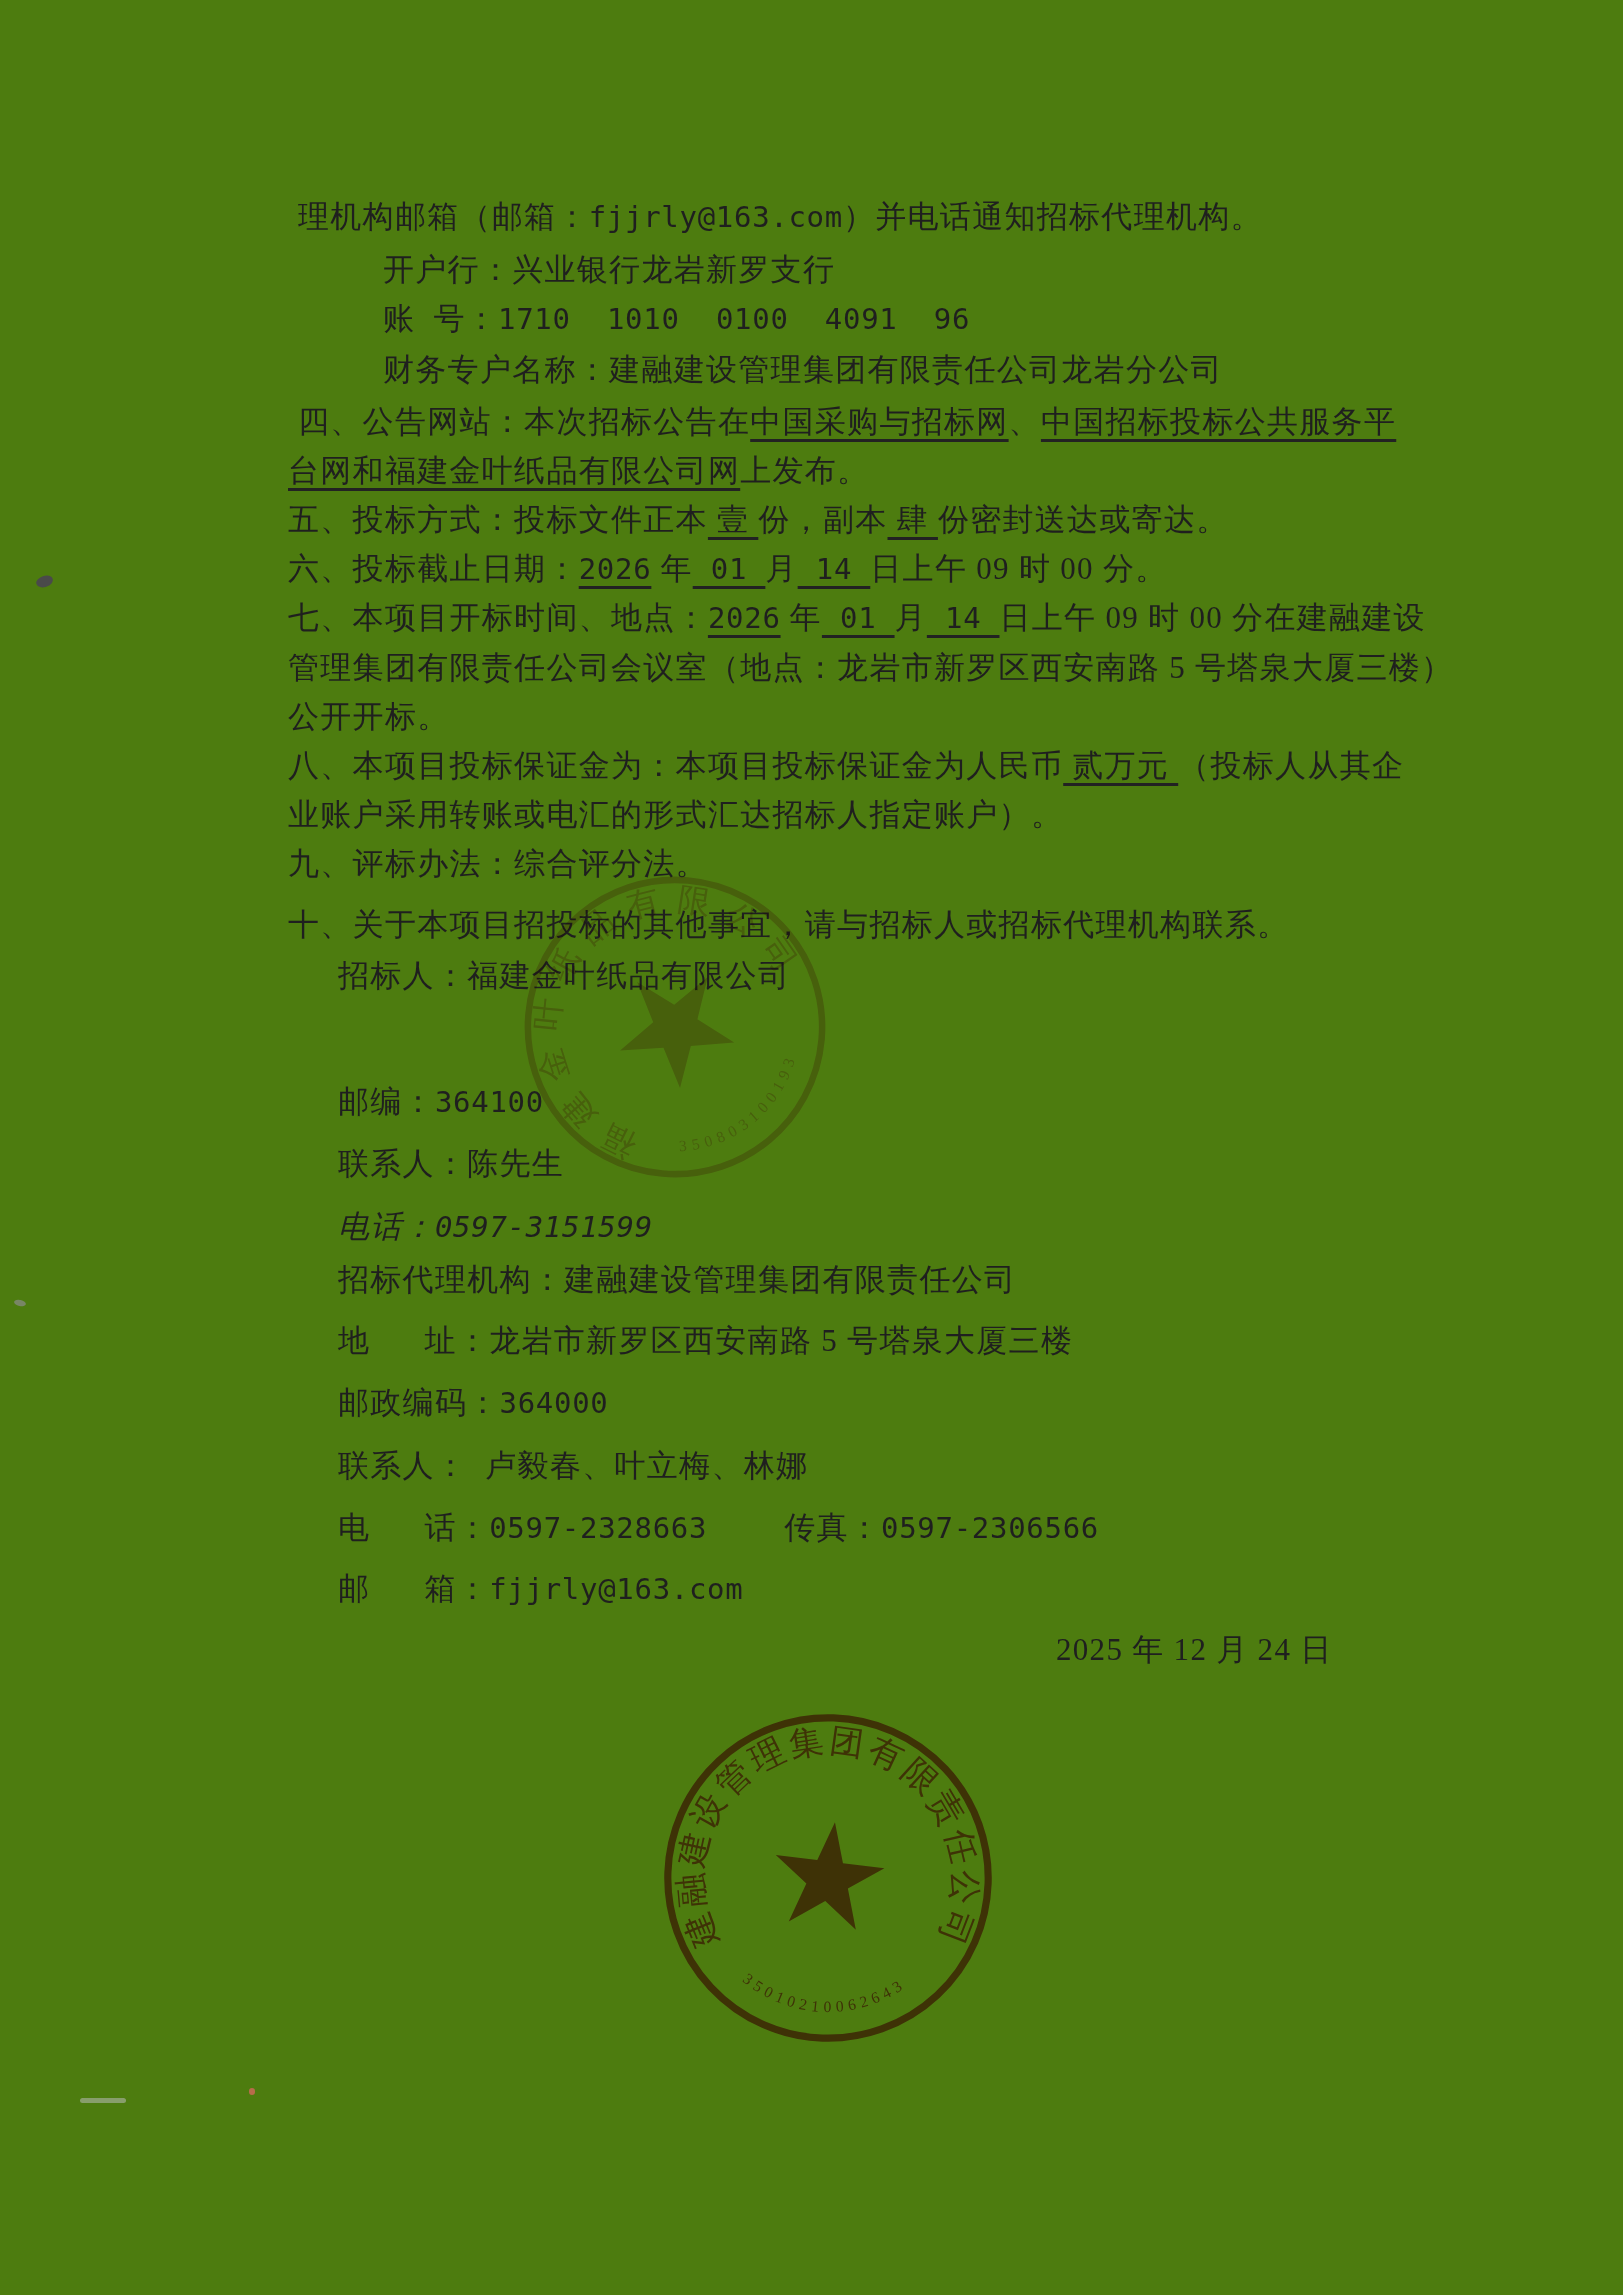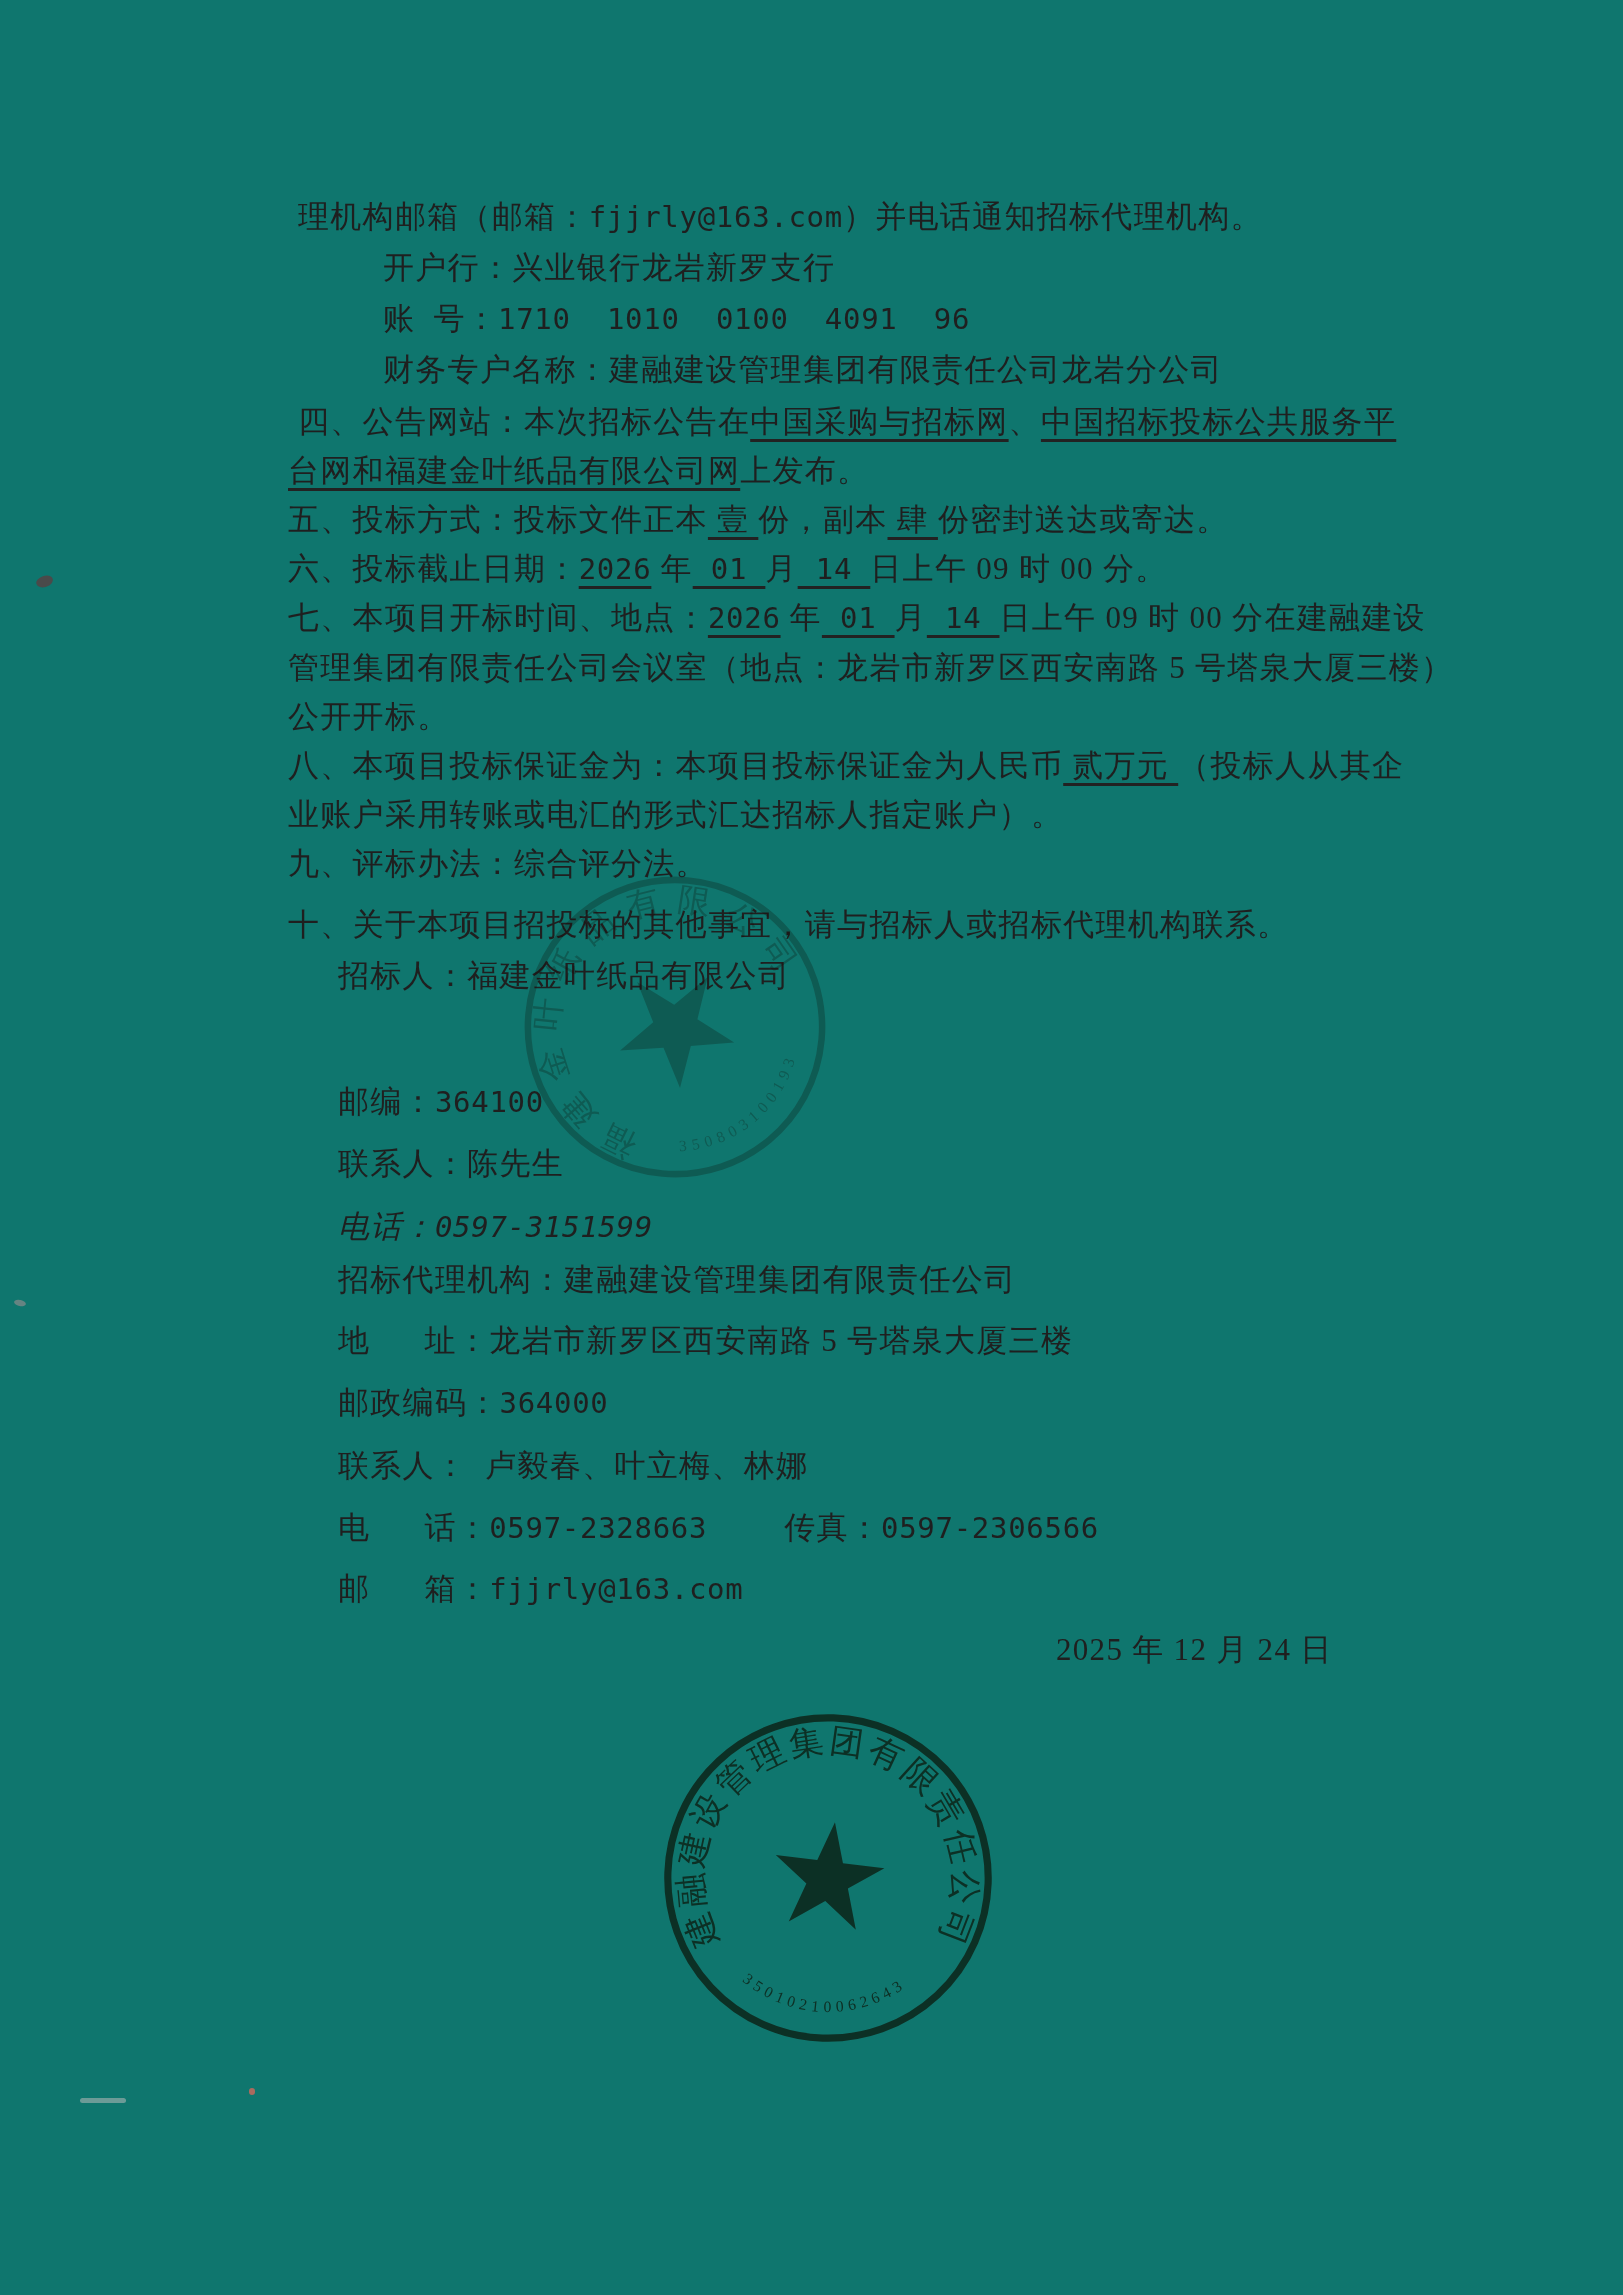--- a/index.html
+++ b/index.html
@@ -1,19 +1,19 @@
 <!DOCTYPE html>
 <html style="font-size:10.5px"><head>
 <meta charset="utf-8">
 <style>
   html,body{margin:0;padding:0;background:#e8e8e8;}
   .page{
     position:relative;
     width:1623px;height:2295px;
-    background:#0f766e;
+    background:#4d7c0f;
     overflow:hidden;
     font-family:"Liberation Serif", serif;
     color:#1f1f1f;
   }
   .line{
     position:absolute;
     font-size:31px;
     line-height:38px;
     letter-spacing:1.3px;
     white-space:pre;
@@ -53,21 +53,21 @@
   .a4{left:249px;top:2088px;width:5.9px;height:6.5px;background:#d2685a;opacity:.8;}
   svg text{font-family:"Liberation Serif", serif;}
 </style>
 </head>
 <body>
 
 <div class="page">
 
   <div class="line" style="left:298px;top:198px;"><span>理机构邮箱（邮箱：</span><span class="num">fjjrly@163.com</span><span>）并电话通知招标代理机构。</span></div>
 
-  <div class="line" style="left:383px;top:251px;font-family:Liberation Mono, monospace;">开户行：兴业银行龙岩新罗支行</div>
+  <div class="line" style="left:383px;top:251px;">开户行：兴业银行龙岩新罗支行</div>
 
   <div class="line" style="left:383px;top:300px;"><span>账  号：</span><span class="num">1710  1010  0100  4091  96</span></div>
 
   <div class="line" style="left:383px;top:351px;">财务专户名称：建融建设管理集团有限责任公司龙岩分公司</div>
 
   <div class="line" style="left:298px;top:403px;"><span>四、公告网站：本次招标公告在</span><span class="u">中国采购与招标网</span><span>、</span><span class="u">中国招标投标公共服务平</span></div>
   <div class="line" style="left:288px;top:452px;"><span class="u">台网和福建金叶纸品有限公司网</span><span>上发布。</span></div>
 
   <div class="line" style="left:288px;top:501px;"><span>五、投标方式：投标文件正本</span><span class="u"> 壹 </span><span>份，副本</span><span class="u"> 肆 </span><span>份密封送达或寄达。</span></div>
 

